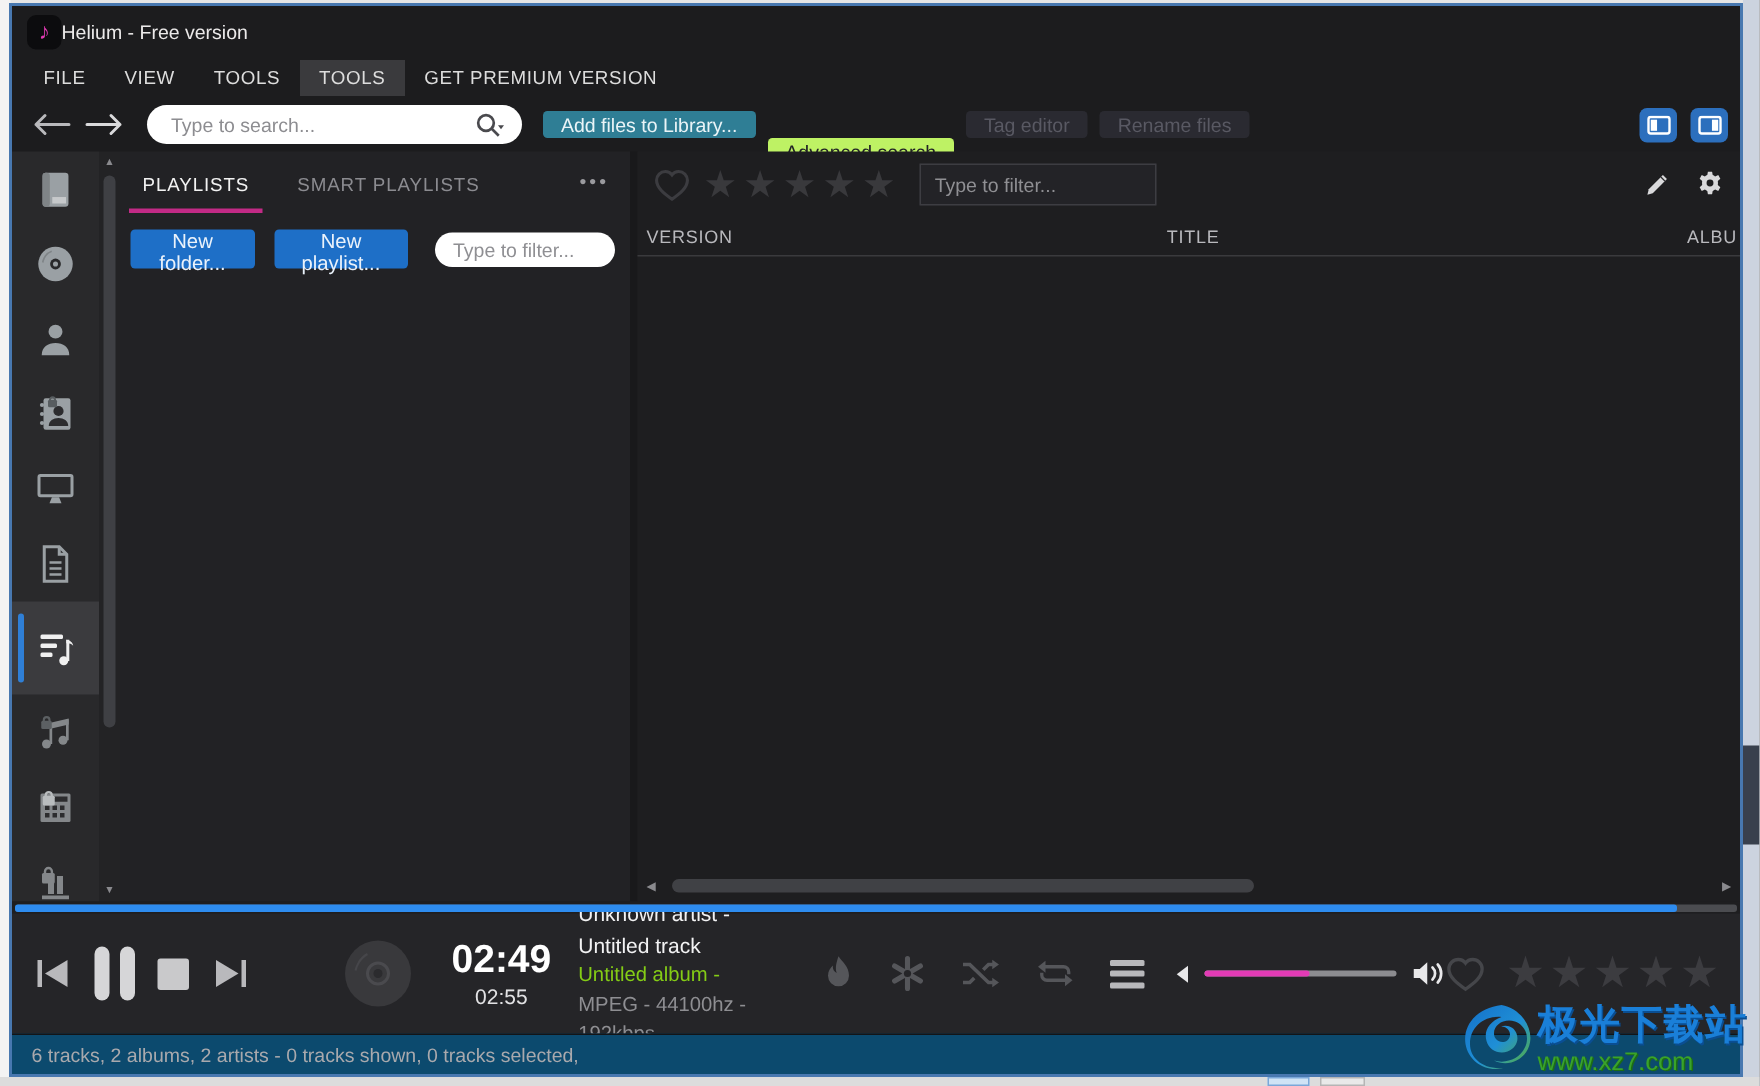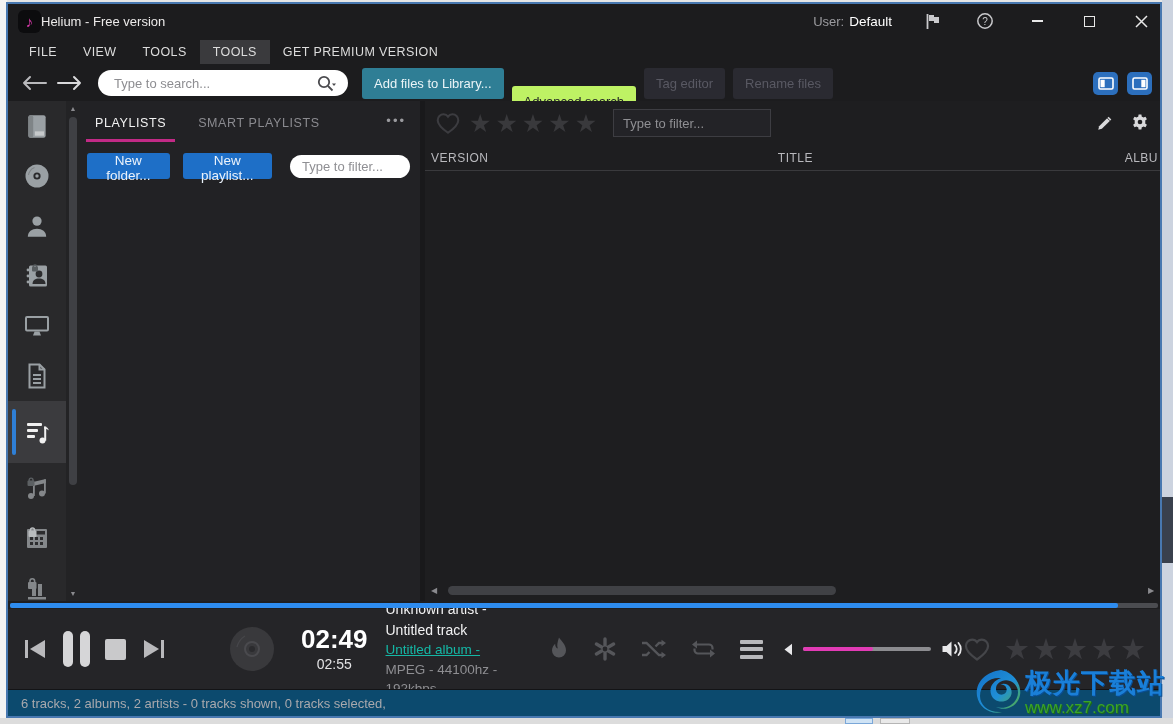--- a/index.html
+++ b/index.html
@@ -38,21 +38,21 @@
 
   
   .toolbar { height:36px; display:flex; align-items:center; padding:0 8px; background:#1c1c1e; flex:0 0 auto; }
   .nav-arrow { display:flex; align-items:center; margin:0 4px; }
   .searchpill { position:relative; width:250px; height:26px; background:#ffffff; border-radius:13px;
                 margin-left:10px; display:flex; align-items:center; }
   .searchpill input { border:none; outline:none; background:transparent; flex:1; height:100%;
                       padding:0 4px 0 16px; font-size:13px; color:#333; font-family:"Liberation Sans",sans-serif; }
   .searchpill input::placeholder { color:#8d8d91; }
   .searchpill .mag { margin-right:10px; display:flex; }
-  .tbtn { height:31px; border:none; border-radius:3px; font-size:13px; padding:0 12px; margin-left:8px;
+  .tbtn { height:18px; border:none; border-radius:3px; font-size:13px; padding:0 12px; margin-left:8px;
           font-family:"Liberation Sans",sans-serif; }
   .tbtn.teal { background:#2f7e95; color:#eaf4f7; margin-left:14px; }
   .tbtn.gray { background:#bef264; color:#222326;margin-top:36px; }
   .tbtn.disabled { background:#2a2a31; color:#595963; }
   .paneltoggles { margin-left:auto; display:flex; }
   .ptg { width:25px; height:23px; background:#2c6fbd; border-radius:5px; margin-left:9px;
          display:flex; align-items:center; justify-content:center; }
 
   
   .mainrow { flex:1 1 auto; display:flex; min-height:0; }
@@ -110,21 +110,21 @@
   .transport { display:flex; align-items:center; gap:15px; }
   .pausebtn { display:flex; gap:7px; }
   .pausebtn .bar { width:10px; height:36px; background:#d6d6d8; border-radius:5px; }
   .stopbtn { width:21px; height:21px; background:#c9c9cb; border-radius:2px; }
   .discwrap { margin-left:62px; }
   .timeblock { margin-left:26px; text-align:center; }
   .time-elapsed { color:#ffffff; font-size:26px; font-weight:bold; line-height:1.05; }
   .time-total { color:#e2e2e4; font-size:14px; margin-top:2px; }
   .infoblock { margin-left:18px; line-height:1.45; }
   .info1 { color:#f2f2f3; font-size:14px; }
-  .info2 { color:#14b8a6; font-size:13.5px;text-decoration:underline; }
+  .info2 { color:#84cc16; font-size:13.5px; }
   .info3 { color:#8e8e92; font-size:13.5px; }
   .modeicons { margin-left:28px; display:flex; align-items:center; gap:23px; }
   .queueicon { display:flex; flex-direction:column; gap:3.5px; }
   .queueicon div { width:23px; height:4px; background:#b8b8bb; border-radius:1px; }
   .volume { margin-left:20px; display:flex; align-items:center; gap:10px; }
   .volslider { position:relative; width:128px; height:4px; background:#8c8c90; border-radius:2px; }
   .volfill { position:absolute; left:0; top:0; height:4px; background:#e23bb5; border-radius:2px; }
   .ratingblock { margin-left:auto; display:flex; align-items:center; }
   .ratingblock .heart { margin-right:10px; display:flex; }
   .star-lg { font-size:29px; color:#3c3c40; line-height:1; margin-left:3px; }
@@ -152,47 +152,20 @@
     <div class="dark-block"></div>
   </div>
 
   <div id="win">
 
     <div class="titlebar">
       <div class="applogo">
           <span>♪</span>
         </div>
       <div class="apptitle">Helium - Free version</div>
-      <div class="tb-right">
-        <span class="userlbl">User:</span>
-        <span class="userval">Default</span>
-        <div class="tb-ico">
-          <svg width="16" height="17" viewBox="0 0 16 17">
-              <path d="M2.5 1v15" stroke="#c9c9cc" stroke-width="1.8"></path>
-              <path d="M4 2h5v2h5v6H9V8H4z" fill="#c9c9cc"></path>
-            </svg>
-        </div>
-        <div class="tb-ico">
-          <svg width="18" height="18" viewBox="0 0 18 18">
-              <circle cx="9" cy="9" r="7.2" fill="none" stroke="#c9c9cc" stroke-width="1.5"></circle>
-              <text x="9" y="12.6" text-anchor="middle" font-size="10" fill="#c9c9cc" font-family="Liberation Sans, sans-serif">?</text>
-            </svg>
-        </div>
-        <div class="tb-ico">
-            <div class="minbar"></div>
-          </div>
-        <div class="tb-ico">
-            <div class="maxbox"></div>
-          </div>
-        <div class="tb-ico">
-          <svg width="13" height="13" viewBox="0 0 13 13">
-              <path d="M1 1l11 11M12 1L1 12" stroke="#e8e8e8" stroke-width="1.5"></path>
-            </svg>
-        </div>
-      </div>
     </div>
 
     <div class="menubar">
       <div class="menu-item">FILE</div>
       <div class="menu-item">VIEW</div>
       <div class="menu-item">TOOLS</div>
       <div class="menu-item active">TOOLS</div>
       <div class="menu-item">GET PREMIUM VERSION</div>
     </div>
 

